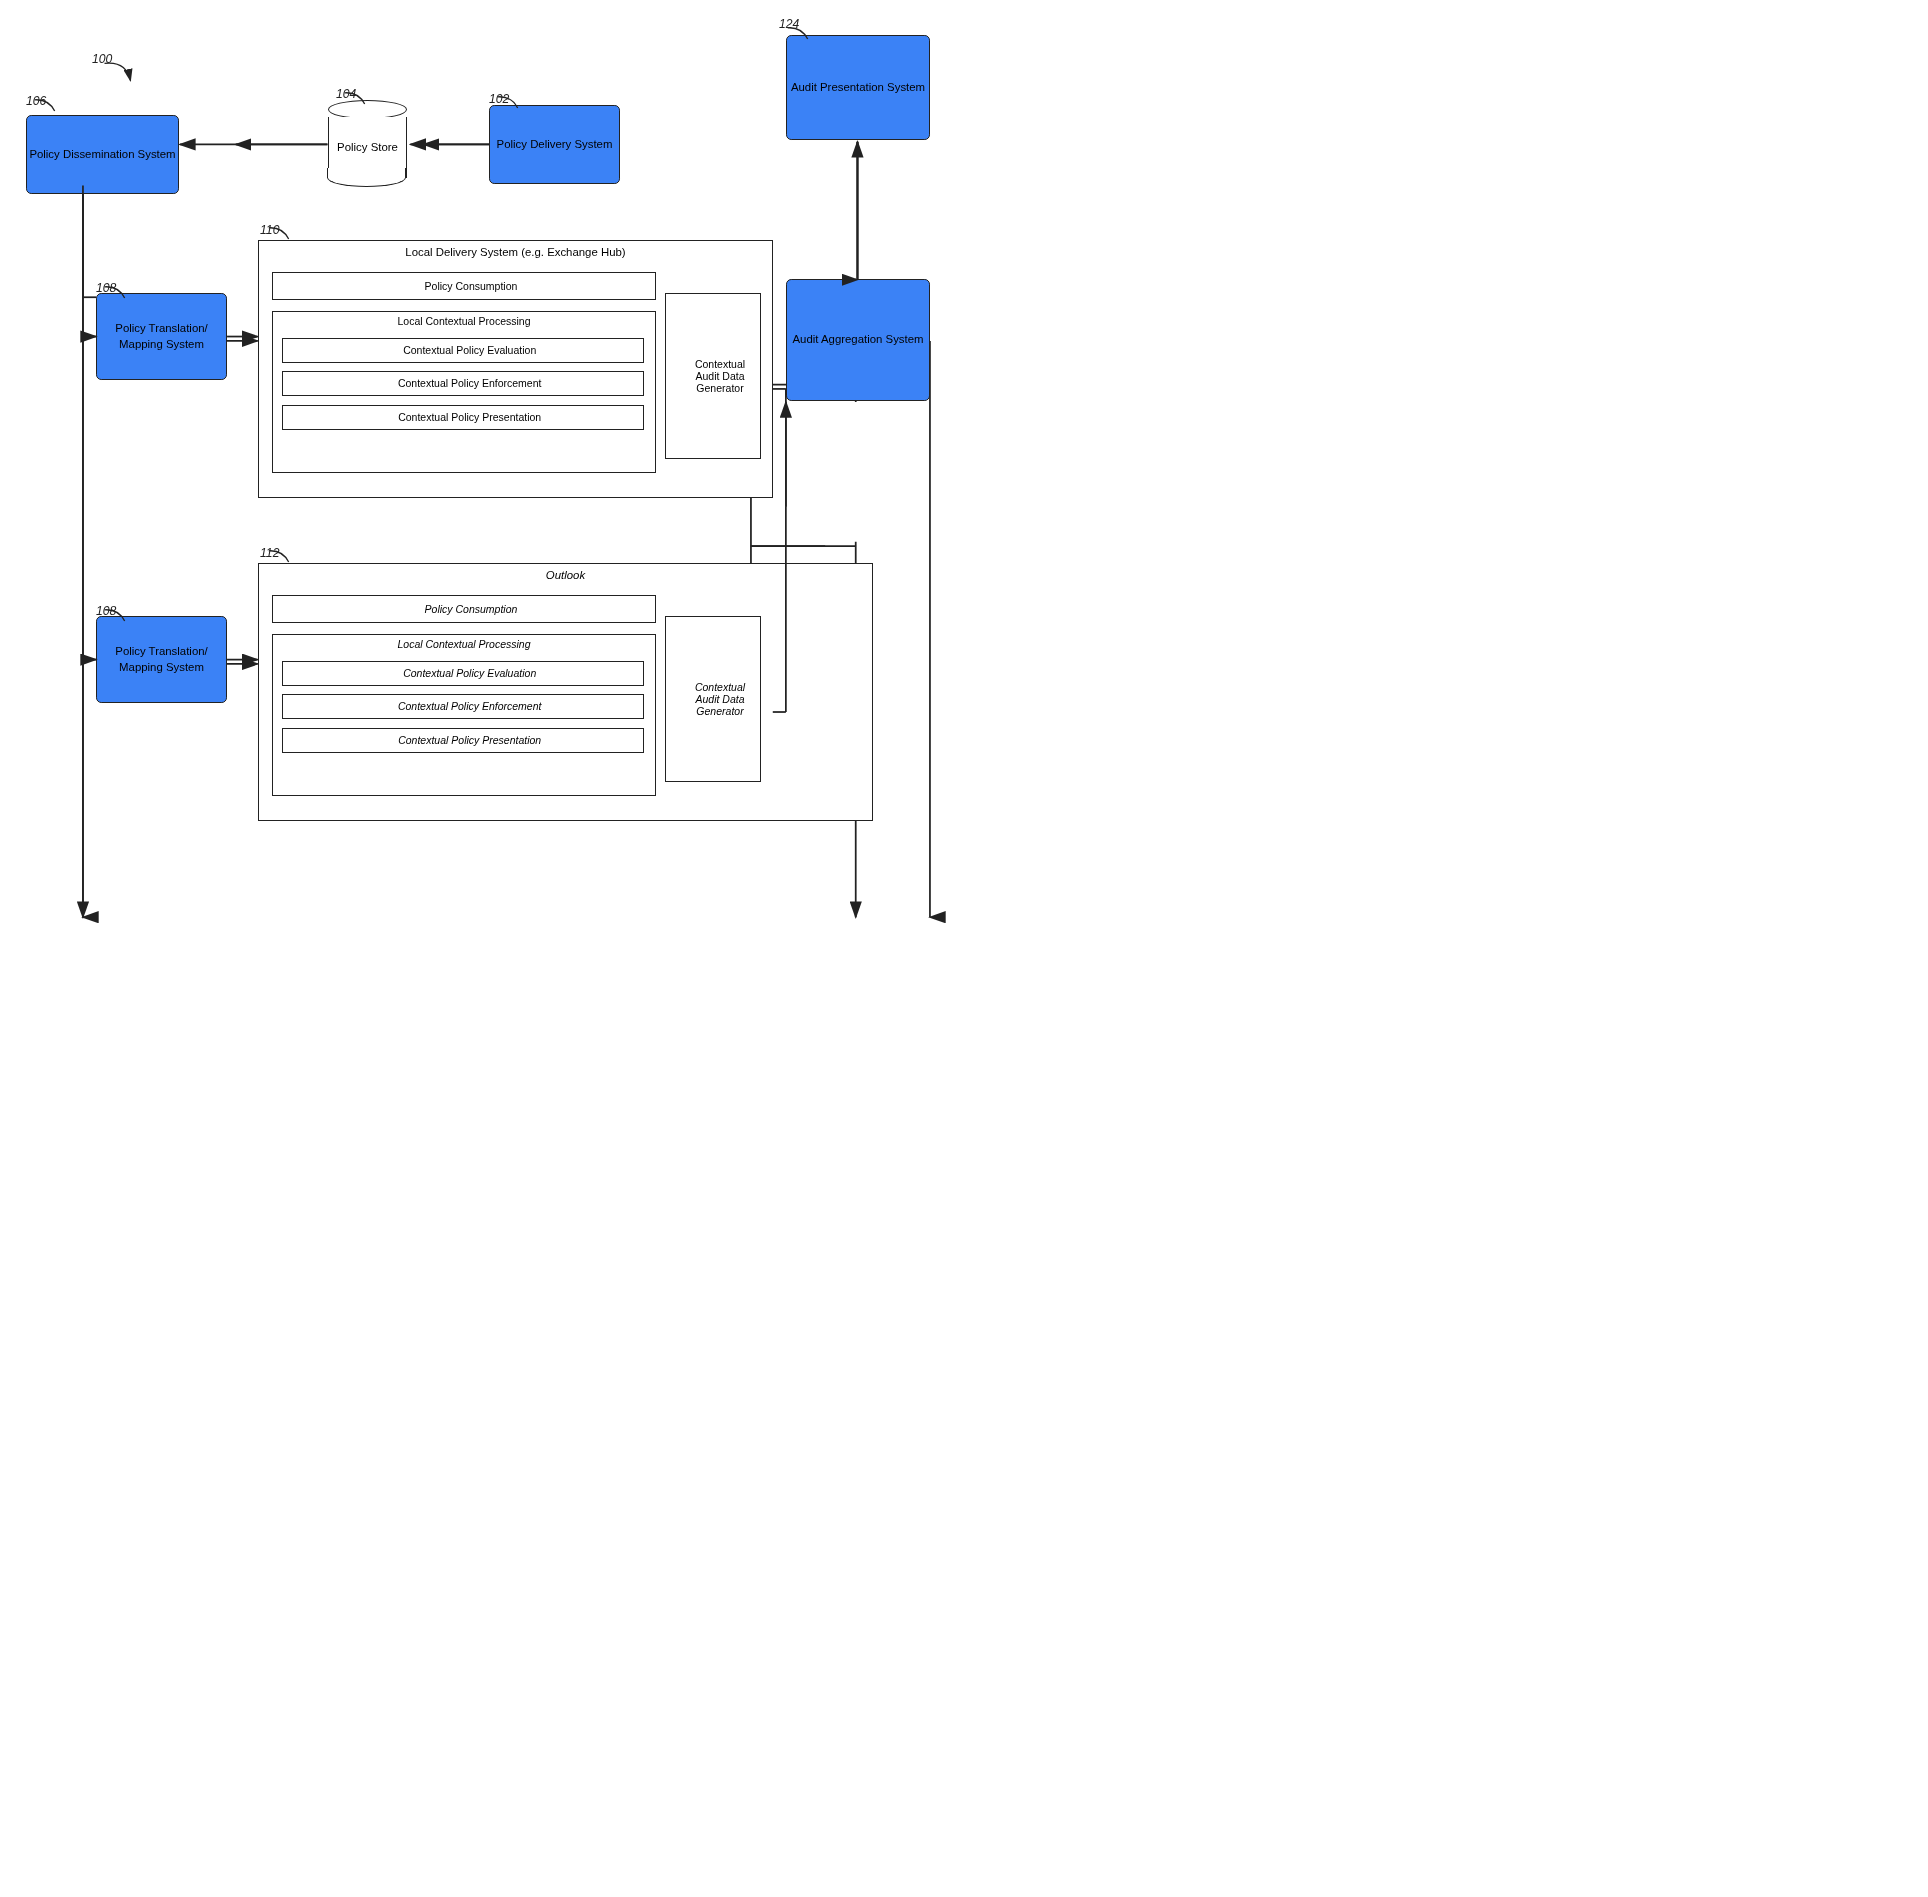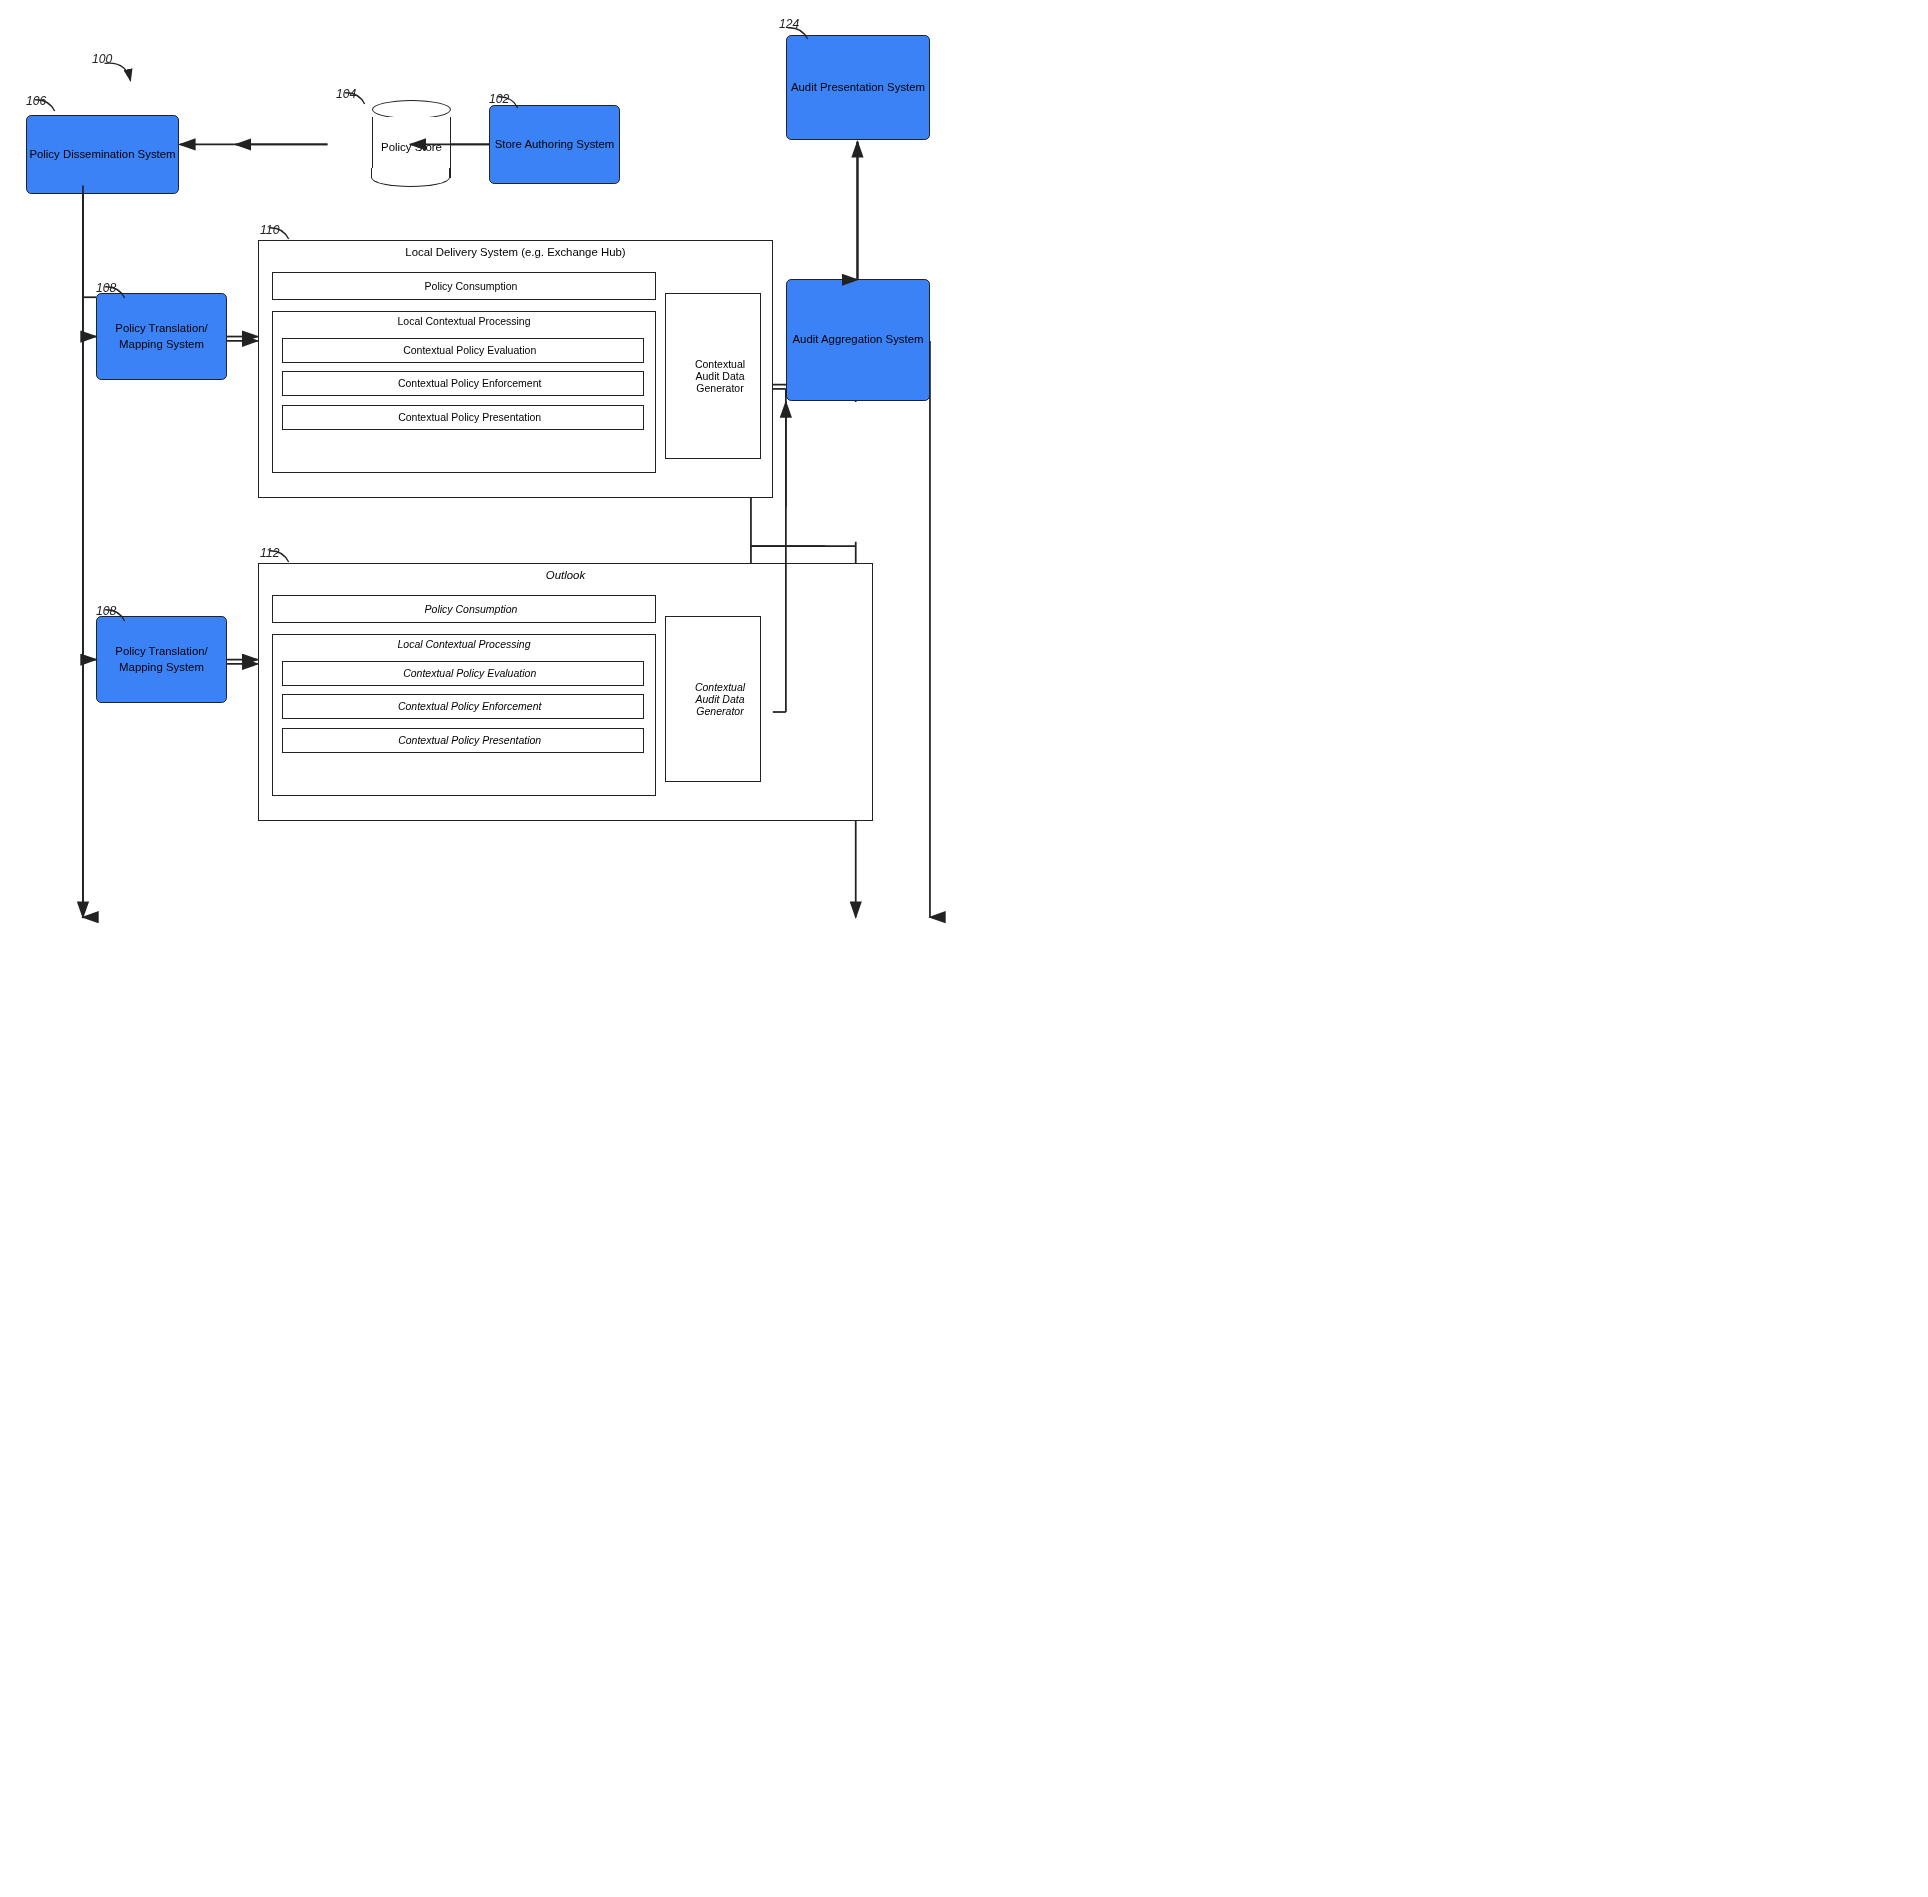--- a/index.html
+++ b/index.html
@@ -46,21 +46,20 @@
       height: 100%;
       pointer-events: none;
     }
     
     .cylinder {
       position: absolute;
       display: flex;
       flex-direction: column;
       align-items: center;
       justify-content: center;
-      margin-left: 44px;
     }
     .cylinder-body {
       border-left: 1.7px solid #222;
       border-right: 1.7px solid #222;
       border-bottom: 1.7px solid #222;
       width: 79px;
       height: 61px;
       background: #fff;
       display: flex;
       align-items: center;
@@ -186,21 +185,21 @@
       <div class="cylinder-bottom-ellipse"></div>
     </div>
   </div>
 
   <div class="ref-label" style="left:336px; top:87px;">104</div>
   <svg style="position:absolute;left:343px;top:91px;" width="26" height="17.5" viewBox="0 0 30 20">
     <path d="M 2 2 Q 18 1 25 15" stroke="#222" stroke-width="1.5" fill="none"></path>
   </svg>
 
   <div class="box box-rounded" style="left:489px; top:105px; width:131px; height:79px; font-size:11.4px;">
-    <span>Store Authoring System</span>
+    <span>Policy Delivery System</span>
   </div>
 
   <div class="ref-label" style="left:489px; top:92px;">102</div>
   <svg style="position:absolute;left:496px;top:95px;" width="26" height="17.5" viewBox="0 0 30 20">
     <path d="M 2 2 Q 18 1 25 15" stroke="#222" stroke-width="1.5" fill="none"></path>
   </svg>
 
   <div class="box box-rounded" style="left:786px; top:35px; width:144px; height:105px; font-size:11.4px;">
     <span>Audit Presentation System</span>
   </div>

